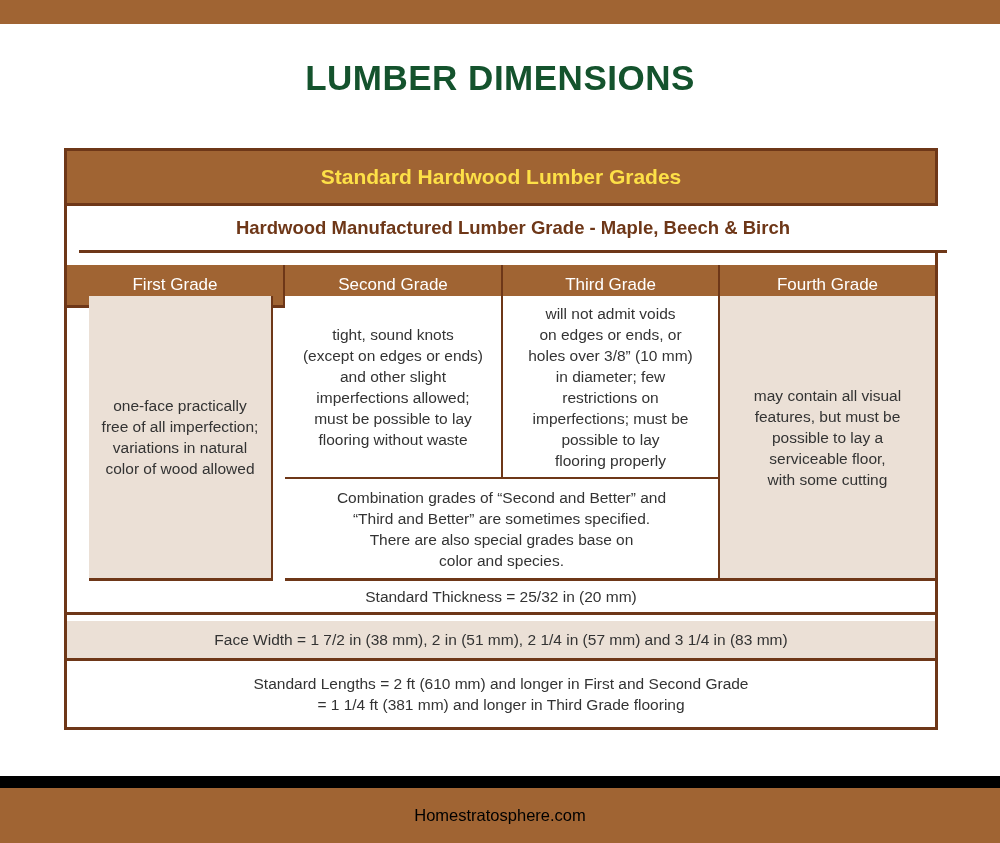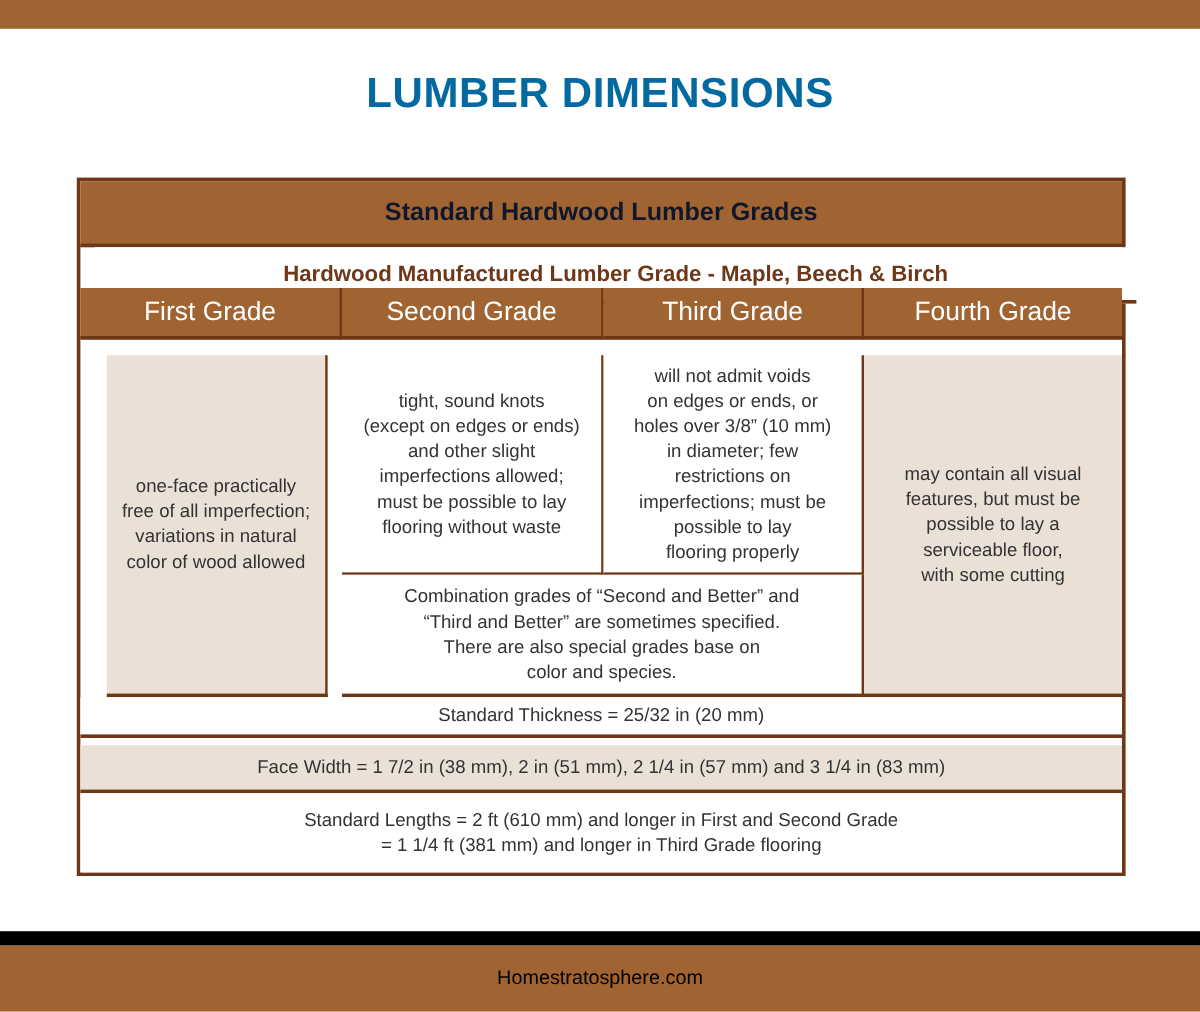--- a/index.html
+++ b/index.html
@@ -3,30 +3,30 @@
 <meta charset="utf-8">
 <style>
   html, body { margin: 0; padding: 0; }
   body {
     width: 1000px; height: 843px; position: relative; overflow: hidden;
     background: #ffffff; font-family: "Liberation Sans", sans-serif;
   }
   .top-bar { position: absolute; left: 0; top: 0; width: 1000px; height: 24px; background: #a06433; }
   .title {
     position: absolute; left: 0; top: 58px; width: 1000px; text-align: center;
-    font-size: 35px; font-weight: bold; color: #0369a1; letter-spacing: 0.5px;
+    font-size: 35px; font-weight: bold; color: #14532d; letter-spacing: 0.5px;
   }
   .table {
     position: absolute; left: 64px; top: 148px; width: 874px; height: 582px;
     box-sizing: border-box; border: 3px solid #6e3718; background: #ffffff;
   }
   .cell { position: absolute; box-sizing: border-box; display: flex; align-items: center; justify-content: center; text-align: center; }
-  .hdr-main { left: 0; top: 0; width: 868px; height: 55px; background: #a06433; color: #0f172a; font-size: 21px; font-weight: bold; border-bottom: 3px solid #6e3718; }
+  .hdr-main { left: 0; top: 0; width: 868px; height: 55px; background: #a06433; color: #fde047; font-size: 21px; font-weight: bold; border-bottom: 3px solid #6e3718; }
   .hdr-sub { left: 0; top: 55px; width: 868px; height: 47px; background: #fff; color: #6e3718; font-size: 18.5px; font-weight: bold; border-bottom: 3px solid #6e3718; margin-left: 12px; }
-  .grade-hdr { top: 89px; height: 43px; background: #a06433; color: #fff; font-size: 22px; border-bottom: 3px solid #6e3718; }
+  .grade-hdr { top: 114px; height: 43px; background: #a06433; color: #fff; font-size: 17px; border-bottom: 3px solid #6e3718; }
   .vline { border-right: 2px solid #6e3718; }
   .desc { color: #333; font-size: 15.5px; line-height: 21px; white-space: pre-line; }
   .tan { background: #ebe0d6; }
   .white { background: #ffffff; }
   .row { left: 0; width: 868px; color: #333; font-size: 15.5px; line-height: 21px; white-space: pre-line; }
   .bottom-black { position: absolute; left: 0; top: 776px; width: 1000px; height: 12px; background: #000; }
   .bottom-bar { position: absolute; left: 0; top: 788px; width: 1000px; height: 55px; background: #a06433; display: flex; align-items: center; justify-content: center; color: #000000; font-size: 16.5px; }
 </style>
 </head>
 <body>

